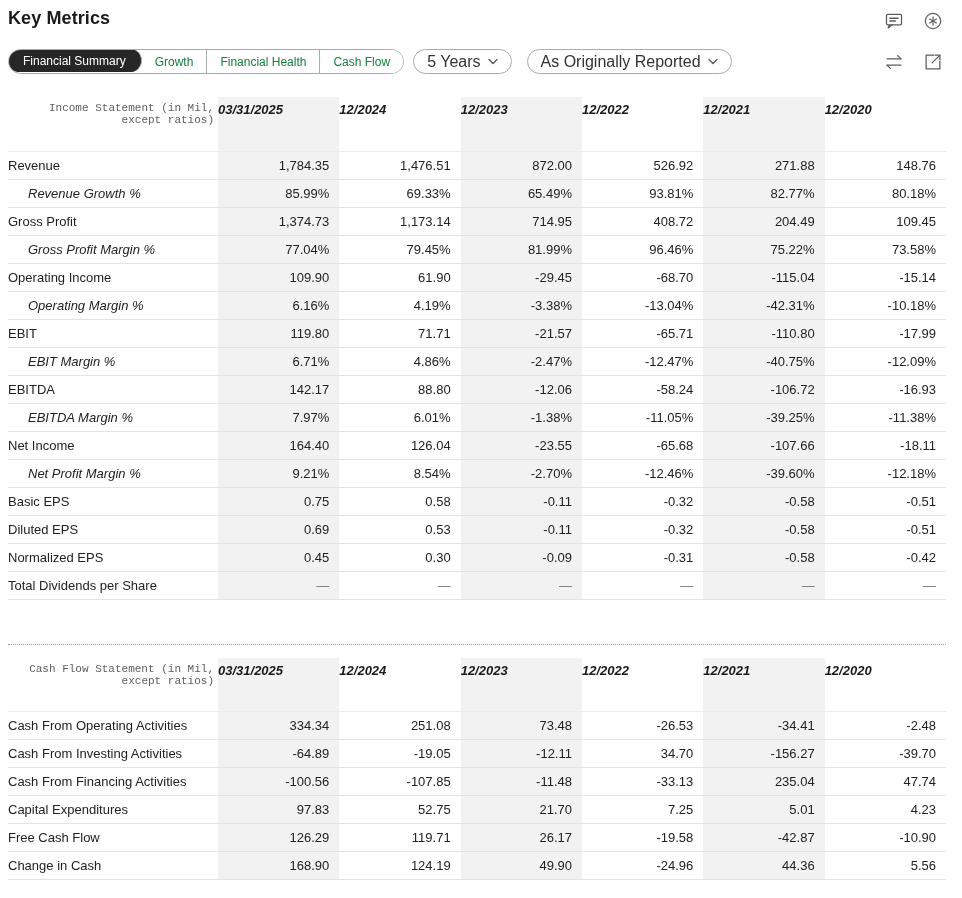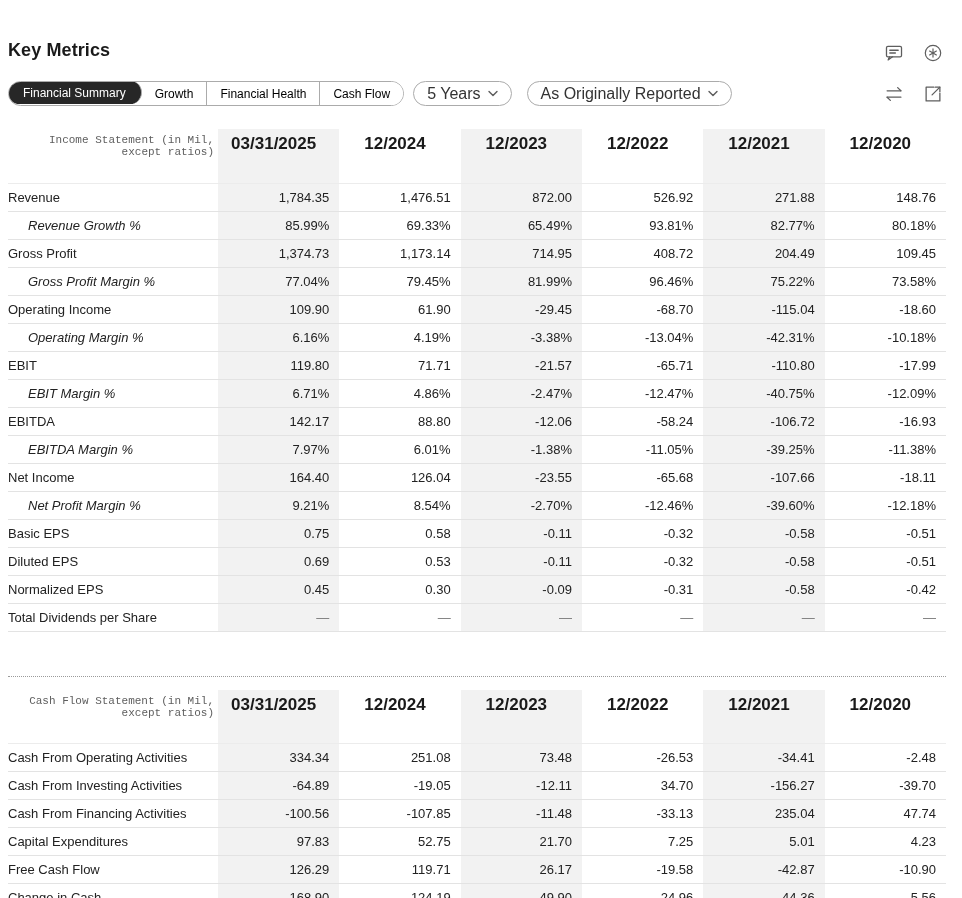--- a/index.html
+++ b/index.html
@@ -7,58 +7,57 @@
   body {
     width: 962px;
     font-family: "Liberation Sans", "DejaVu Sans", sans-serif;
     color: #1a1a1a;
     padding: 6px 16px 0 8px;
   }
   
   .page-header {
     display: flex; align-items: flex-start; justify-content: space-between;
     height: 36px;
-    margin-top: 32px;
   }
   .page-title { font-size: 18px; font-weight: bold; color: #1a1a1a; letter-spacing: 0.1px; padding-top: 2px; }
   .icon-row { display: flex; gap: 17px; padding-top: 4px; padding-right: 2px; }
   .icon-btn {
     background: none; border: none; cursor: pointer; width: 22px; height: 22px;
     display: inline-flex; align-items: center; justify-content: center; padding: 0;
   }
   .icon-btn svg { display: block; }
   
   .toolbar { display: flex; align-items: center; margin-top: 12px; height: 15px; }
   .tab-group {
     display: inline-flex; border: 1px solid #ababab; border-radius: 13px;
     overflow: hidden; height: 25px; background: #fff;
   }
   .tab {
-    font-family: inherit; font-size: 12px; color: #000000; background: #fff;
+    font-family: inherit; font-size: 12px; color: #15803d; background: #fff;
     border: none; border-right: 1px solid #ababab; padding: 0 13px; cursor: pointer;
     height: 100%; white-space: nowrap;
   }
   .tab:last-child { border-right: none; }
   .tab.active { background: #272727; color: #ffffff; border-radius: 13px; margin: -1px 0 -1px -1px; padding: 0 15px; }
   .pill {
     display: inline-flex; align-items: center; gap: 7px; height: 25px;
     border: 1px solid #ababab; border-radius: 13px; background: #fff;
     font-family: inherit; font-size: 16px; color: #333; padding: 0 13px;
     cursor: pointer; white-space: nowrap;
   }
   .pill-5y { margin-left: 9px; }
   .pill-aor { margin-left: 15px; }
   .toolbar-right { margin-left: auto; display: flex; gap: 17px; padding-right: 2px; }
   
   .metrics { border-collapse: collapse; table-layout: fixed; width: 938px; margin-top: 28px; }
   .metrics thead th { height: 54px; vertical-align: top; padding-top: 5px; border-bottom: 1px solid #ececec; }
   .metrics th.row-head {
     text-align: right; font-weight: normal; color: #5e5e5e; font-size: 11px; padding-right: 4px; font-family: Liberation Mono, monospace;
   }
-  .metrics th.col-head { text-align: center; font-size: 17px; font-weight: bold; color: #1a1a1a; padding-right: 10px; }
+  .metrics th.col-head { text-align: left; font-size: 13px; font-weight: bold; color: #1a1a1a; padding-right: 10px; font-style: italic; }
   .metrics td { height: 28px; border-bottom: 1px solid #e3e3e3; font-size: 13px; color: #222; vertical-align: middle; }
   .metrics td.label { text-align: left; }
   .metrics tr.sub td.label { font-style: italic; padding-left: 20px; }
   .metrics td.val { text-align: right; padding-right: 10px; }
   .metrics td.dash { color: #767676; }
   .shade { background: #f2f2f2; }
   .section-divider { border: none; border-top: 1px dotted #9a9a9a; width: 938px; margin-top: 44px; }
   .metrics.second { margin-top: 13px; }
 </style>
 </head>
@@ -185,21 +184,21 @@
         <td class="val shade">75.22%</td>
         <td class="val">73.58%</td>
       </tr>
       <tr class="">
         <td class="label">Operating Income</td>
         <td class="val shade">109.90</td>
         <td class="val">61.90</td>
         <td class="val shade">-29.45</td>
         <td class="val">-68.70</td>
         <td class="val shade">-115.04</td>
-        <td class="val">-18.60</td>
+        <td class="val">-15.14</td>
       </tr>
       <tr class="sub">
         <td class="label">Operating Margin %</td>
         <td class="val shade">6.16%</td>
         <td class="val">4.19%</td>
         <td class="val shade">-3.38%</td>
         <td class="val">-13.04%</td>
         <td class="val shade">-42.31%</td>
         <td class="val">-10.18%</td>
       </tr>

